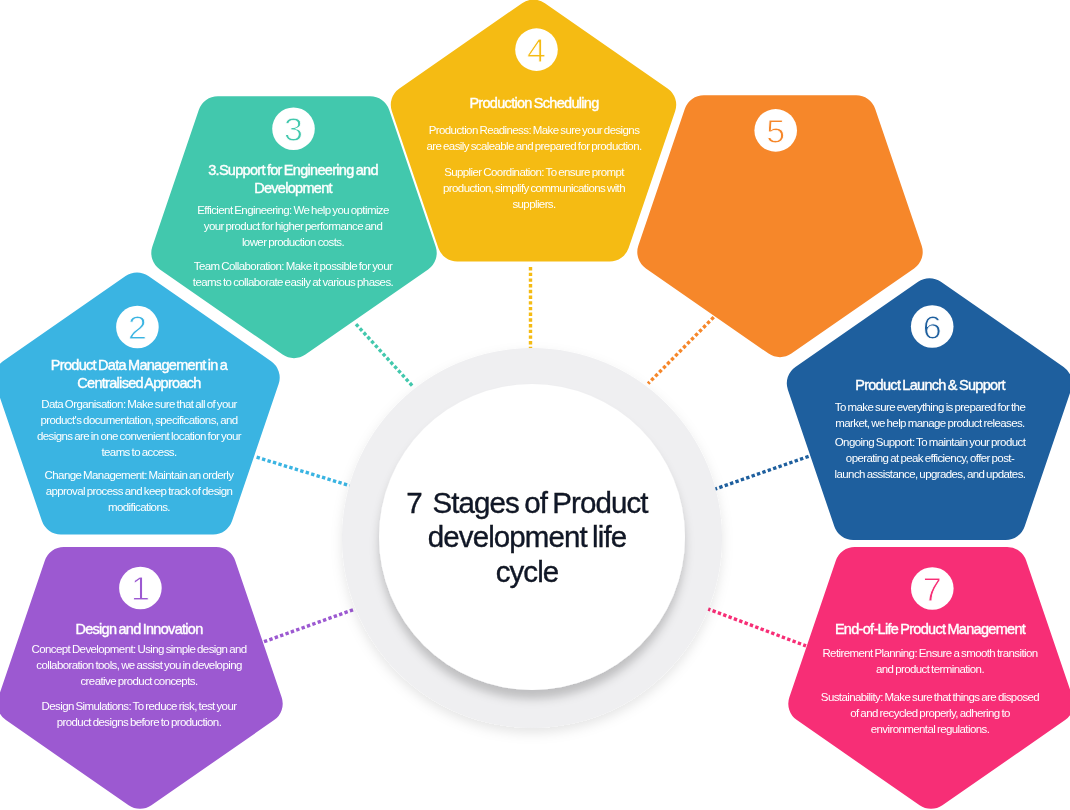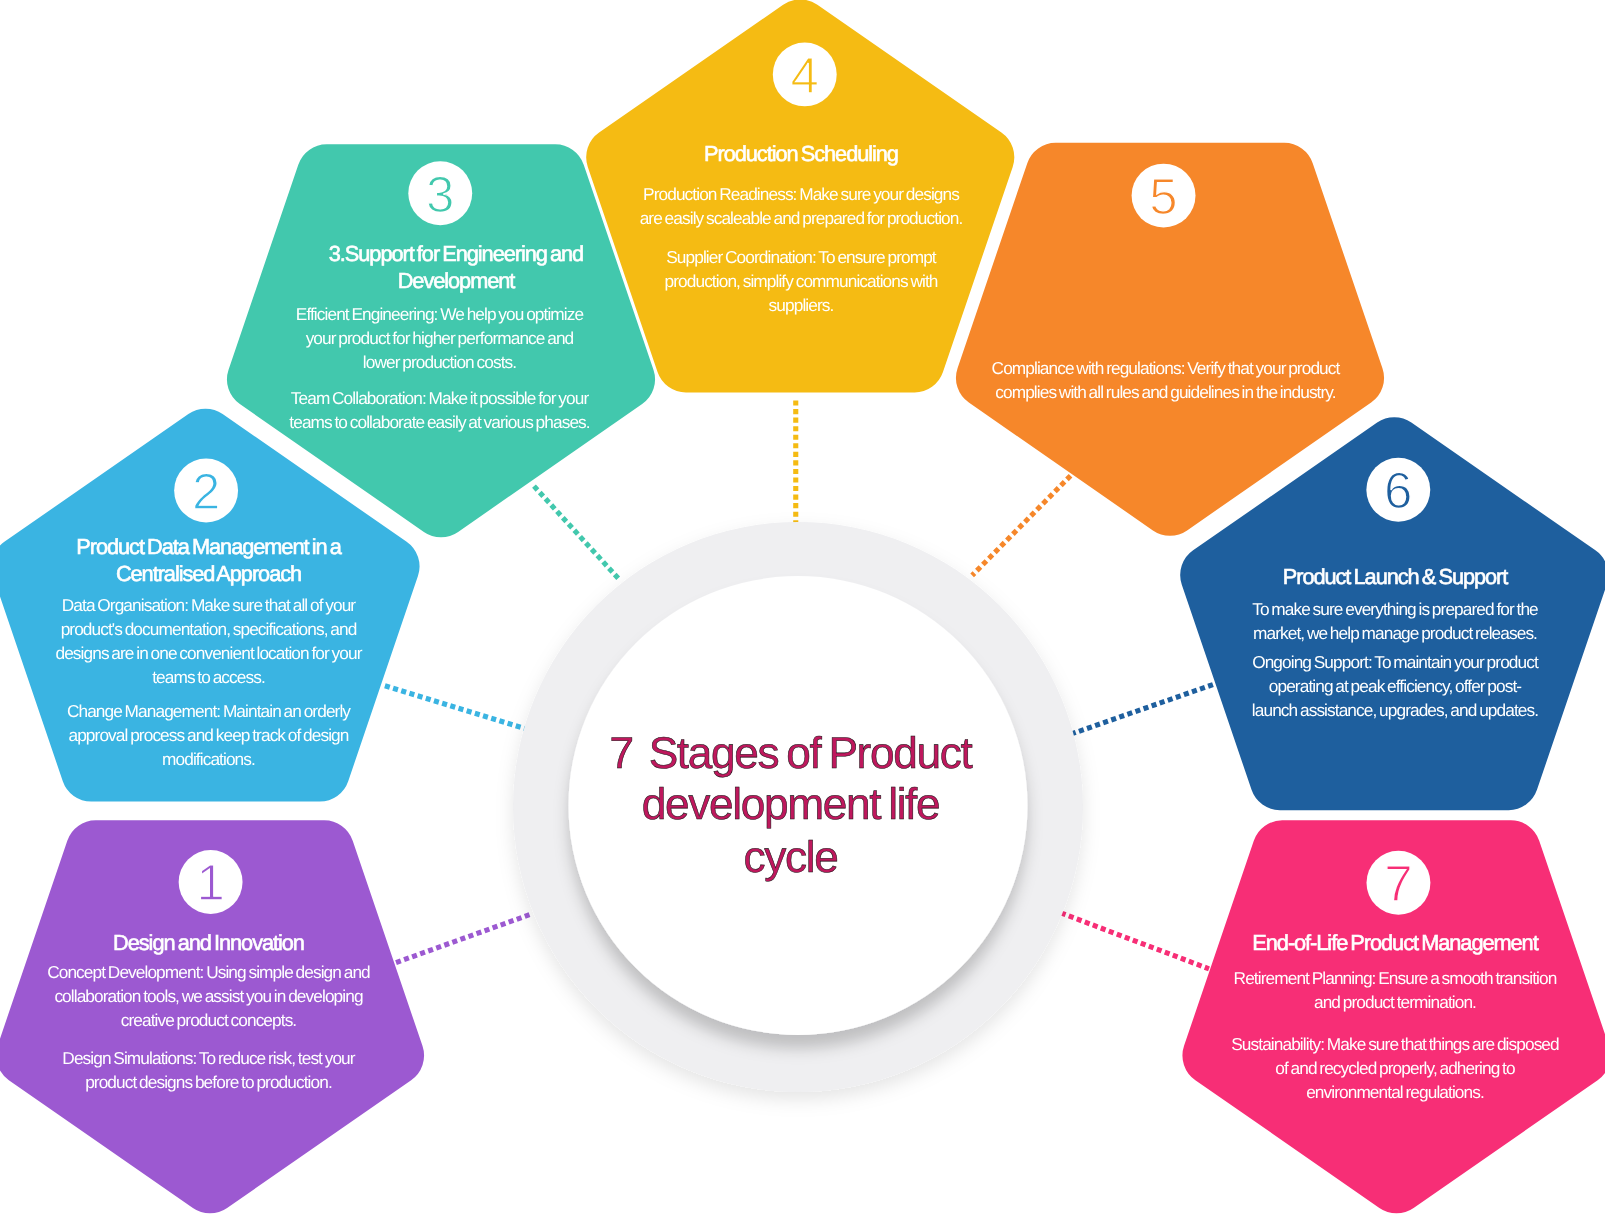--- a/index.html
+++ b/index.html
@@ -1,19 +1,19 @@
 <!DOCTYPE html>
 <html><head><meta charset="utf-8">
 <style>
 html,body{margin:0;padding:0;background:#ffffff;}
 #wrap{position:relative;width:1070px;height:810px;overflow:hidden;font-family:"Liberation Sans", sans-serif;}
 svg{position:absolute;left:0;top:0;}
 .t{position:absolute;color:#fff;font-size:14.5px;line-height:18px;-webkit-text-stroke:0.4px #fff;text-align:center;letter-spacing:-0.7px;word-spacing:-1.2px;}
 .b{position:absolute;color:#fff;font-size:11.5px;line-height:16px;text-align:center;letter-spacing:-0.6px;word-spacing:-0.8px;}
-.ctr{position:absolute;color:#be185d;font-size:29.5px;line-height:34.5px;-webkit-text-stroke:0.35px #111;text-align:center;letter-spacing:-0.9px;word-spacing:-2px;}
+.ctr{position:absolute;color:#0f172a;font-size:29.5px;line-height:34.5px;-webkit-text-stroke:0.35px #111;text-align:center;letter-spacing:-0.9px;word-spacing:-2px;}
 </style></head>
 <body>
 <div id="wrap">
 <svg width="1070" height="810" viewBox="0 0 1070 810">
   <defs>
     <filter id="ringsh" x="-30%" y="-30%" width="160%" height="160%">
       <feDropShadow dx="0" dy="5" stdDeviation="6" flood-color="#000" flood-opacity="0.10"></feDropShadow>
     </filter>
     <filter id="innsh" x="-30%" y="-30%" width="160%" height="160%">
       <feDropShadow dx="0" dy="9" stdDeviation="5" flood-color="#000" flood-opacity="0.20"></feDropShadow>
@@ -50,26 +50,25 @@
       <circle cx="932.3" cy="588.5" r="21.3" fill="#ffffff"></circle>
       <text x="932.3" y="600.8" text-anchor="middle" font-family="Liberation Sans, sans-serif" font-size="34" fill="#f72e76" stroke="#ffffff" stroke-width="0.9">7</text>
 </svg>
 <div class="ctr" style="left:377px;top:485.5px;width:300px">7&nbsp; Stages of Product<br>development life<br>cycle</div>
 <div class="t" style="left:-21px;top:619.6px;width:320px">Design and Innovation</div>
 <div class="b" style="left:-21px;top:641.1px;width:320px">Concept Development: Using simple design and<br>collaboration tools, we assist you in developing<br>creative product concepts.</div>
 <div class="b" style="left:-21px;top:698.4px;width:320px">Design Simulations: To reduce risk, test your<br>product designs before to production.</div>
 <div class="t" style="left:-21px;top:355.6px;width:320px">Product Data Management in a<br>Centralised Approach</div>
 <div class="b" style="left:-21px;top:396.0px;width:320px">Data Organisation: Make sure that all of your<br>product's documentation, specifications, and<br>designs are in one convenient location for your<br>teams to access.</div>
 <div class="b" style="left:-21px;top:467.4px;width:320px">Change Management: Maintain an orderly<br>approval process and keep track of design<br>modifications.</div>
-<div class="t" style="left:144px;top:161.2px;width:320px">3.Support for Engineering and<br>Development</div>
+<div class="t" style="left:133px;top:161.2px;width:320px">3.Support for Engineering and<br>Development</div>
 <div class="b" style="left:133px;top:257.8px;width:320px">Team Collaboration: Make it possible for your<br>teams to collaborate easily at various phases.</div>
 <div class="b" style="left:133px;top:201.7px;width:320px">Efficient Engineering: We help you optimize<br>your product for higher performance and<br>lower production costs.</div>
 <div class="t" style="left:374px;top:94.1px;width:320px">Production Scheduling</div>
 <div class="b" style="left:374px;top:122.3px;width:320px">Production Readiness: Make sure your designs<br>are easily scaleable and prepared for production.</div>
 <div class="b" style="left:374px;top:163.7px;width:320px">Supplier Coordination: To ensure prompt<br>production, simplify communications with<br>suppliers.</div>
-<div class="b" style="left:617px;top:238.1px;width:320px">Compliance with regulations: Verify that your product<br>complies with all rules and guidelines in the industry.</div>
 <div class="t" style="left:770px;top:375.5px;width:320px">Product Launch &amp; Support</div>
 <div class="b" style="left:770px;top:398.6px;width:320px">To make sure everything is prepared for the<br>market, we help manage product releases.</div>
 <div class="b" style="left:770px;top:434.4px;width:320px">Ongoing Support: To maintain your product<br>operating at peak efficiency, offer post-<br>launch assistance, upgrades, and updates.</div>
 <div class="t" style="left:770px;top:619.6px;width:320px">End-of-Life Product Management</div>
 <div class="b" style="left:770px;top:645.1px;width:320px">Retirement Planning: Ensure a smooth transition<br>and product termination.</div>
 <div class="b" style="left:770px;top:689.4px;width:320px">Sustainability: Make sure that things are disposed<br>of and recycled properly, adhering to<br>environmental regulations.</div>
 </div>
 
 </body></html>

